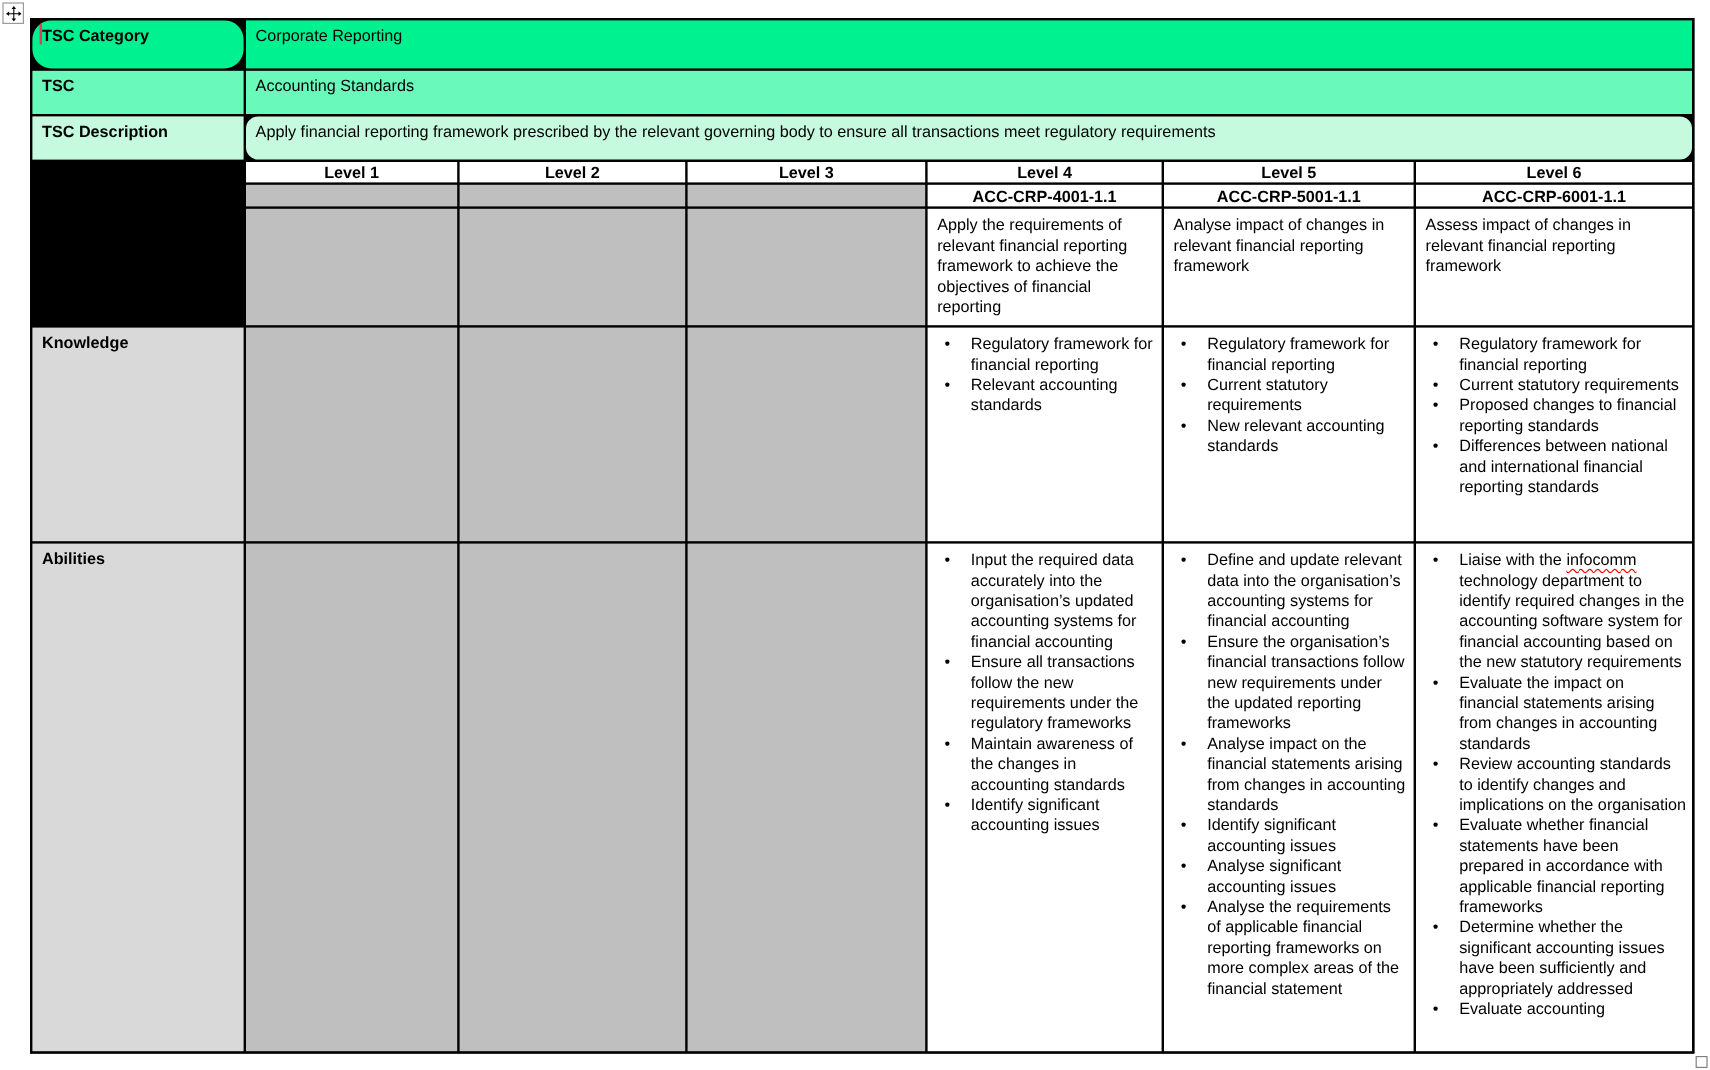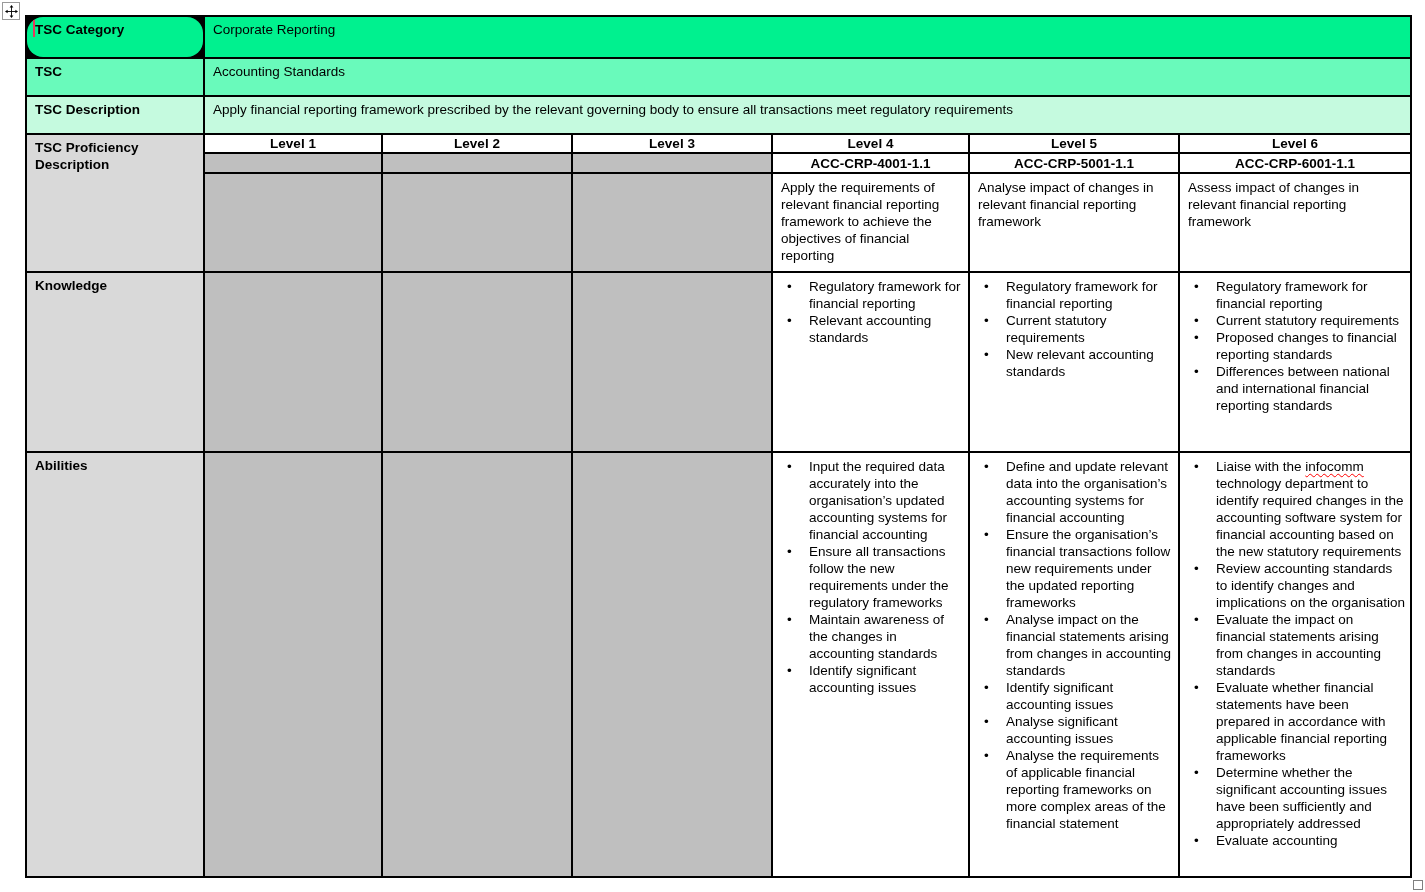--- a/index.html
+++ b/index.html
@@ -96,27 +96,24 @@
   <div class="cell tsc" style="grid-area:2/1/3/2;">
     <span class="pad bold">TSC</span>
   </div>
   <div class="cell tsc" style="grid-area:2/2/3/8;">
     <span class="pad">Accounting Standards</span>
   </div>
 
   <div class="cell desc" style="grid-area:3/1/4/2;">
     <span class="pad bold">TSC Description</span>
   </div>
-  <div class="cell desc" style="grid-area:3/2/4/8;">
+  <div class="cell desc" style="grid-area:3/2/4/8;border-radius:10px;">
     <span class="pad">Apply financial reporting framework prescribed by the relevant governing body to ensure all transactions meet regulatory requirements</span>
   </div>
 
-  <div class="cell glabel" style="grid-area:4/1/7/2;">
-    <span class="pad bold">TSC Proficiency Description</span>
-  </div>
 
   <div class="cell center-cell" style="grid-area:4/2/5/3;">
       <span>Level 1</span>
     </div>
   <div class="cell center-cell" style="grid-area:4/3/5/4;">
       <span>Level 2</span>
     </div>
   <div class="cell center-cell" style="grid-area:4/4/5/5;">
       <span>Level 3</span>
     </div>
@@ -204,22 +201,22 @@
         <li>Ensure the organisation’s financial transactions follow new requirements under the updated reporting frameworks</li>
         <li>Analyse impact on the financial statements arising from changes in accounting standards</li>
         <li>Identify significant accounting issues</li>
         <li>Analyse significant accounting issues</li>
         <li>Analyse the requirements of applicable financial reporting frameworks on more complex areas of the financial statement</li>
       </ul>
   </div>
   <div class="cell" style="grid-area:8/7/9/8;">
     <ul class="bullets">
         <li>Liaise with the <span class="squiggle">infocomm</span> technology department to identify required changes in the accounting software system for financial accounting based on the new statutory requirements</li>
+        <li>Evaluate the impact on financial statements arising from changes in accounting standards</li>
         <li>Review accounting standards to identify changes and implications on the organisation</li>
-        <li>Evaluate the impact on financial statements arising from changes in accounting standards</li>
         <li>Evaluate whether financial statements have been prepared in accordance with applicable financial reporting frameworks</li>
         <li>Determine whether the significant accounting issues have been sufficiently and appropriately addressed</li>
         <li>Evaluate accounting</li>
       </ul>
   </div>
 
 </div>
 
 <div class="resize-handle"></div>
 

